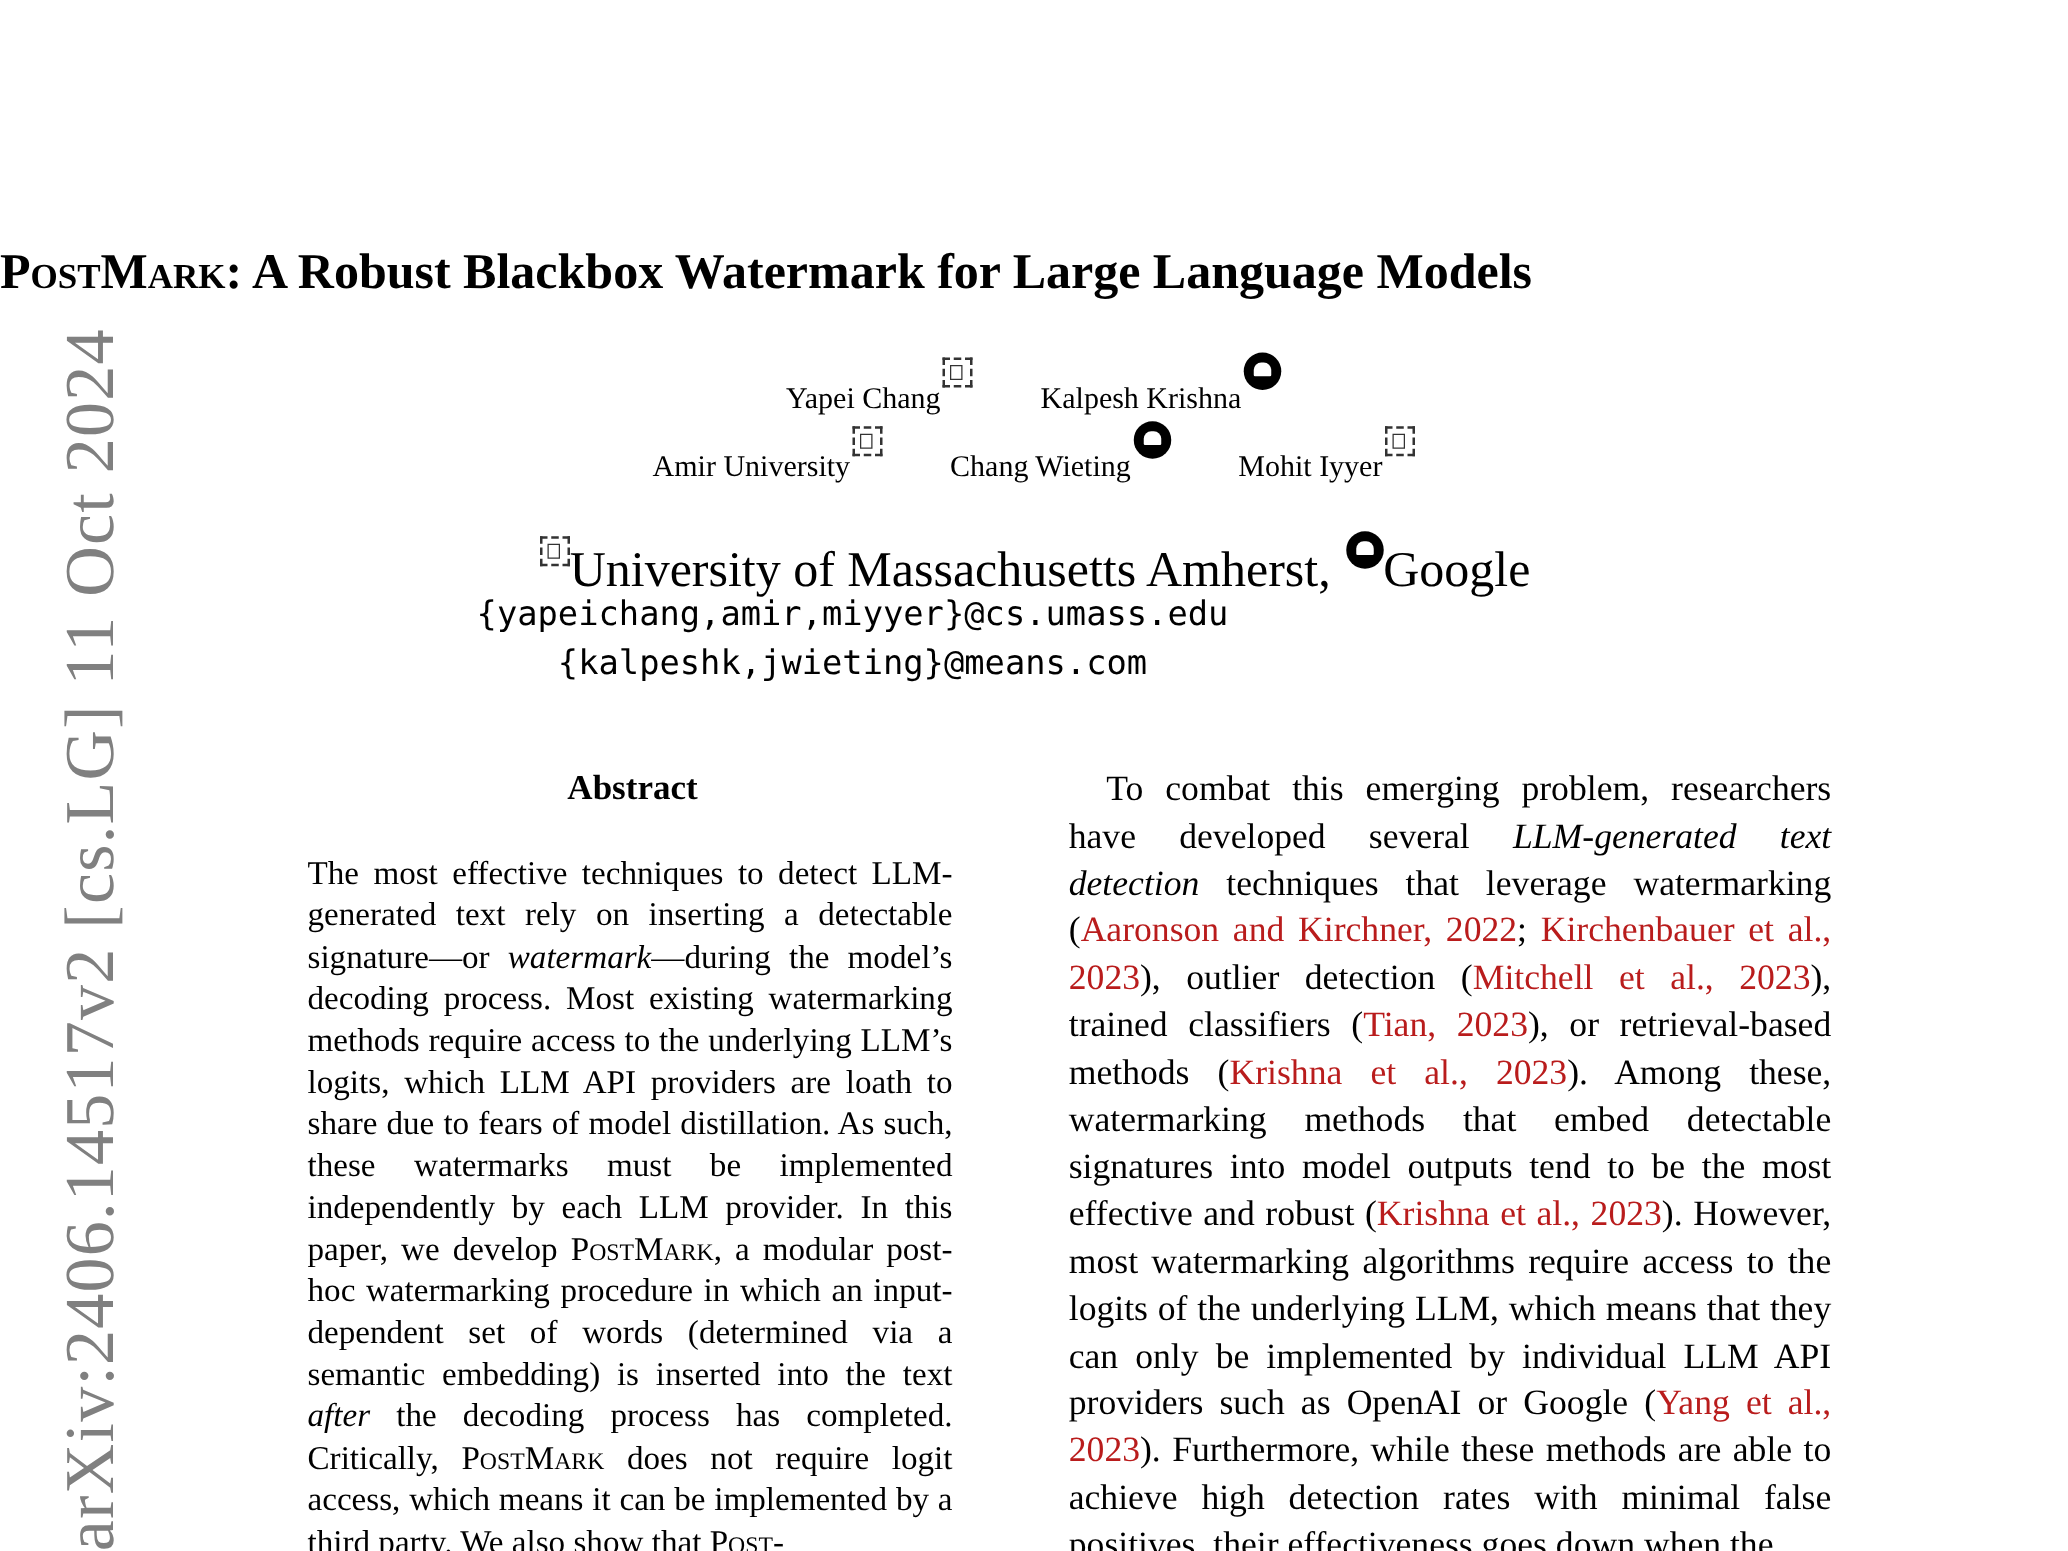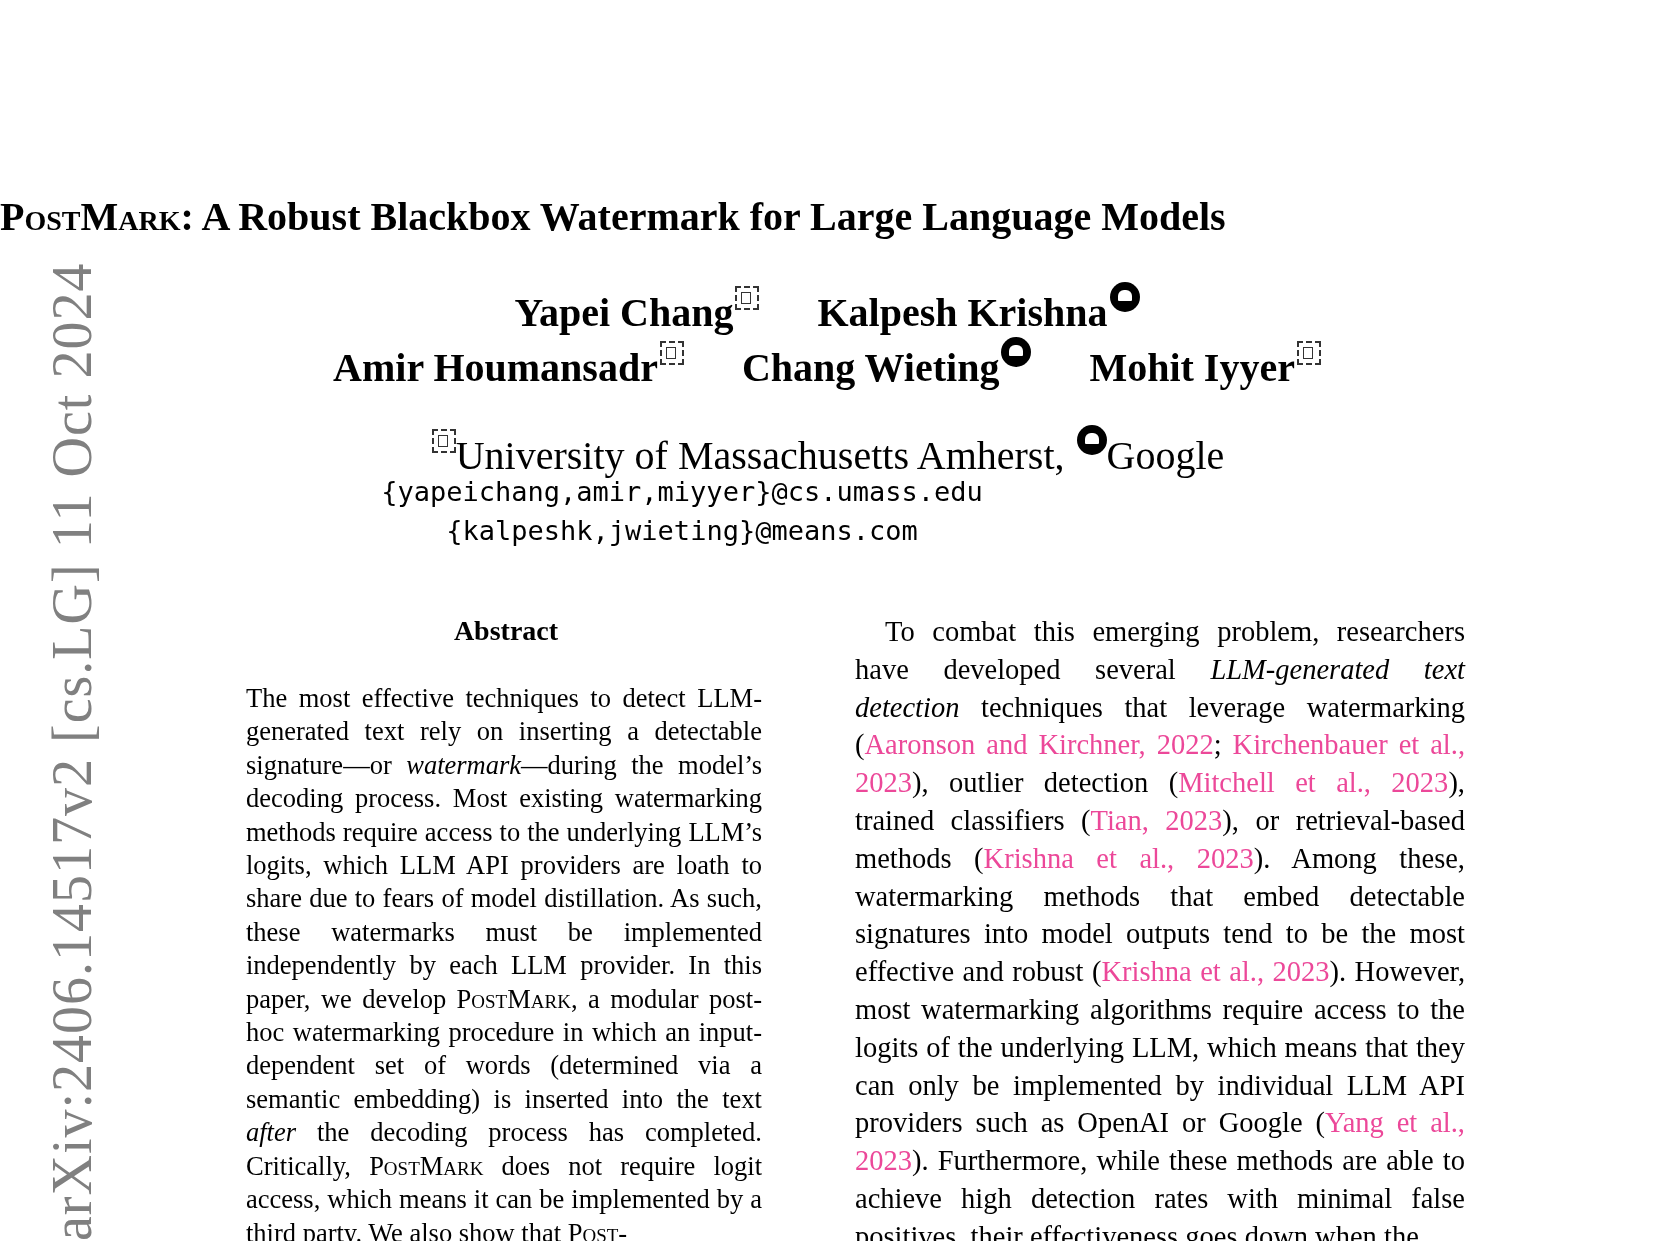--- a/index.html
+++ b/index.html
@@ -5,21 +5,21 @@
   html, body { margin: 0; padding: 0; background: #ffffff; }
   body { width: 1654px; height: 1241px; position: relative; overflow: hidden;
          font-family: "Liberation Serif", "DejaVu Serif", serif; color: #000; }
   .arxiv-stamp { position: absolute; left: 40px; top: 1241px; transform-origin: 0 0;
         transform: rotate(-90deg); font-size: 56px; color: #808080; white-space: nowrap;
         letter-spacing: 1px; }
   .title { position: absolute; top: 193px; left: 0; width: 1654px; 
         font-size: 40px; font-weight: bold; }
   .sc { font-variant: small-caps; }
   .authors { position: absolute; left: 0; width: 1654px; text-align: center;
-        font-size: 40px; font-weight: bold; }
+        font-size: 24px; font-weight: normal; }
   .authors.row1 { top: 282px; }
   .authors.row2 { top: 337px; }
   .author { display: inline-block; margin: 0 24px; }
   .icon-stamp { display: inline-block; width: 24px; height: 24px; vertical-align: 16px;
         border: 2px dashed #333; box-sizing: border-box; position: relative; margin-left: 2px; }
   .icon-stamp::after { content: ""; position: absolute; left: 4px; top: 4px; width: 10px; height: 12px;
         border: 1.5px solid #333; box-sizing: border-box; }
   .icon-mailbox { display: inline-block; width: 30px; height: 30px; border-radius: 50%;
         background: #000; vertical-align: 14px; position: relative; margin-left: 2px; }
   .icon-mailbox::after { content: ""; position: absolute; left: 8px; top: 8px; width: 14px; height: 11px;
@@ -28,36 +28,36 @@
   .email { position: absolute; left: 0; width: 1364px; text-align: center;
         font-family: "DejaVu Sans Mono", "Liberation Mono", monospace; font-size: 27px; }
   .email.e1 { top: 476px; } .email.e2 { top: 515px; }
   .abstract-heading { position: absolute; top: 615px; left: 246px; width: 520px; text-align: center;
         font-size: 28px; font-weight: bold; }
   .col-left { position: absolute; top: 682px; left: 246px; width: 516px; font-size: 26.5px;
         line-height: 33.4px; text-align: justify; }
   .col-right { position: absolute; top: 613px; left: 855px; width: 610px; font-size: 28.5px;
         line-height: 37.8px; text-align: justify; }
   .indent { text-indent: 30px; }
-  .cite { color: #ec4899; }
+  .cite { color: #b91c1c; }
   p { margin: 0; }
 </style>
 </head>
 <body>
 
 <div class="arxiv-stamp">arXiv:2406.14517v2  [cs.LG]  11 Oct 2024</div>
 
 <div class="title"><span class="sc">PostMark</span><span>: A Robust Blackbox Watermark for Large Language Models</span></div>
 
 <div class="authors row1">
   <span class="author"><span>Yapei Chang</span><span class="icon-stamp"></span></span>
   <span class="author"><span>Kalpesh Krishna</span><span class="icon-mailbox"></span></span>
 </div>
 <div class="authors row2">
-  <span class="author"><span>Amir Houmansadr</span><span class="icon-stamp"></span></span>
+  <span class="author"><span>Amir University</span><span class="icon-stamp"></span></span>
   <span class="author"><span>Chang Wieting</span><span class="icon-mailbox"></span></span>
   <span class="author"><span>Mohit Iyyer</span><span class="icon-stamp"></span></span>
 </div>
 
 <div class="affil">
   <span class="icon-stamp"></span><span>University of Massachusetts Amherst,</span>
   <span class="icon-mailbox"></span><span>Google</span>
 </div>
 <div class="email e1">{yapeichang,amir,miyyer}@cs.umass.edu</div>
 <div class="email e2">{kalpeshk,jwieting}@means.com</div>

